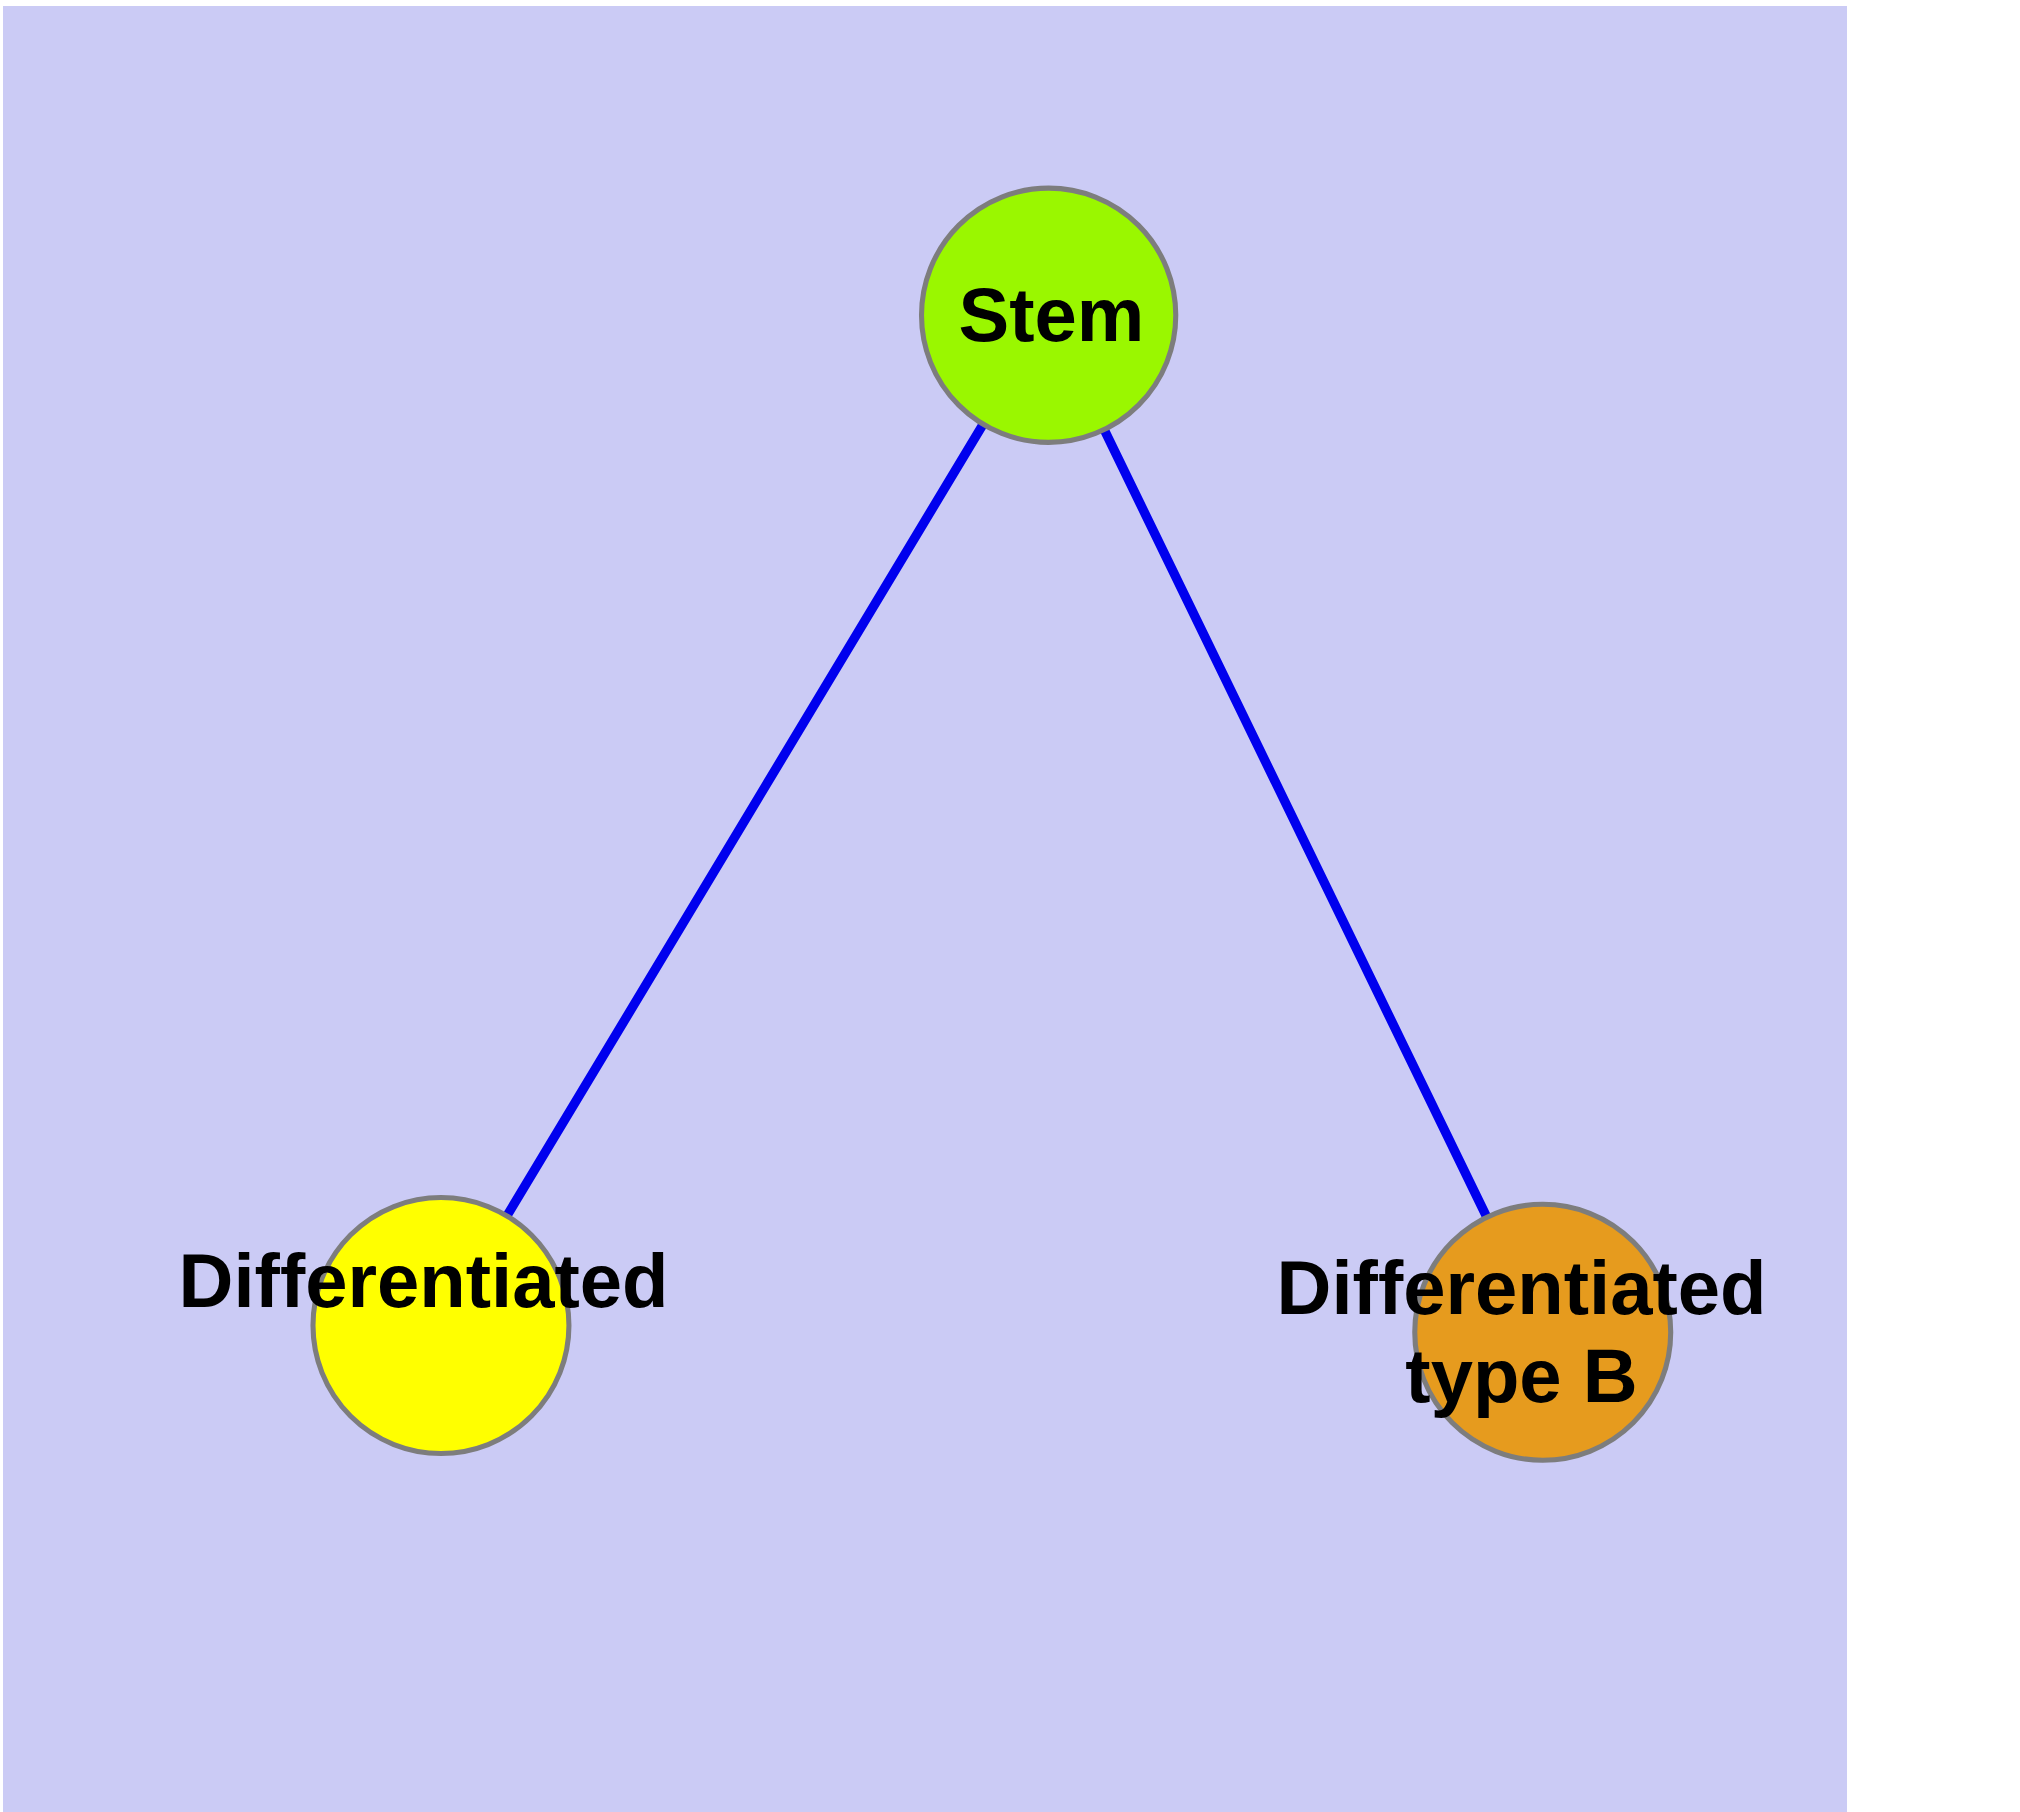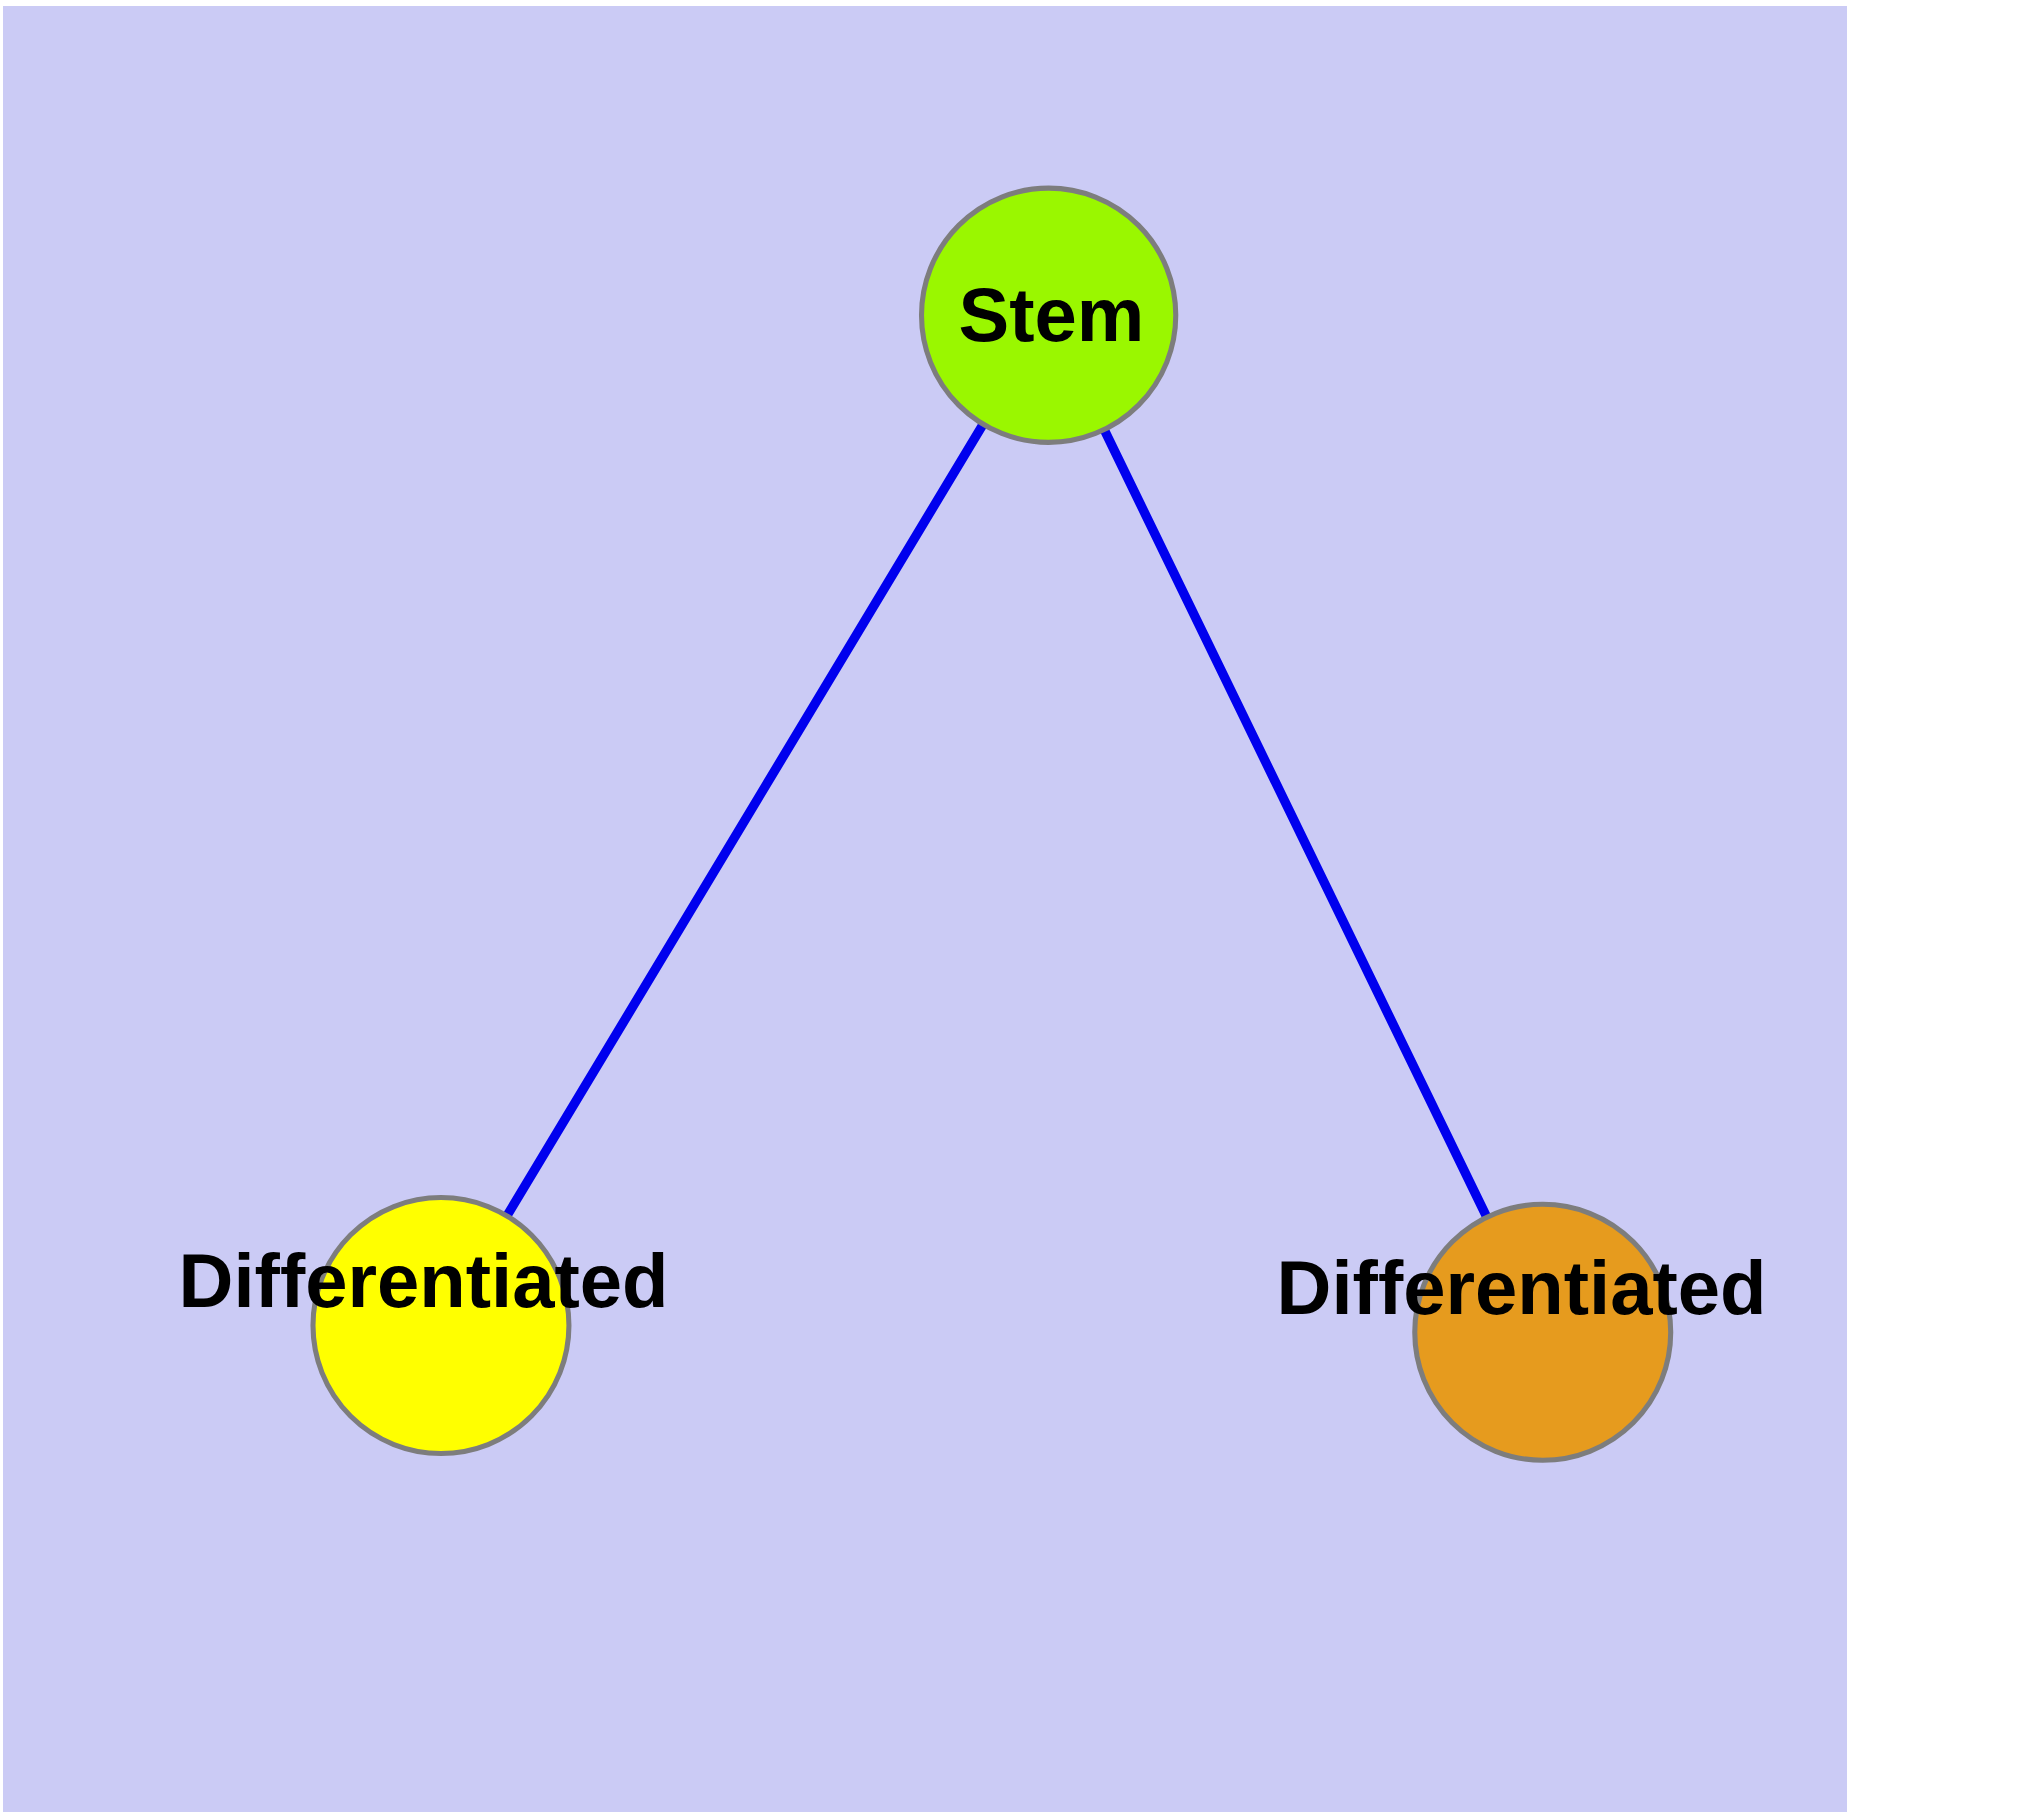--- a/index.html
+++ b/index.html
@@ -76,16 +76,17 @@
   <div class="node-label label-stem" style="color: rgb(0, 0, 0);">
     <span>Stem</span>
   </div>
 
   <div class="node-label label-type-a" style="color: rgb(0, 0, 0);">
     <div>Differentiated</div>
   </div>
 
   <div class="node-label label-type-b" style="color: rgb(0, 0, 0);">
     <div>Differentiated</div>
+    <div>type B</div>
   </div>
 
 </div>
 
 
 </body></html>

